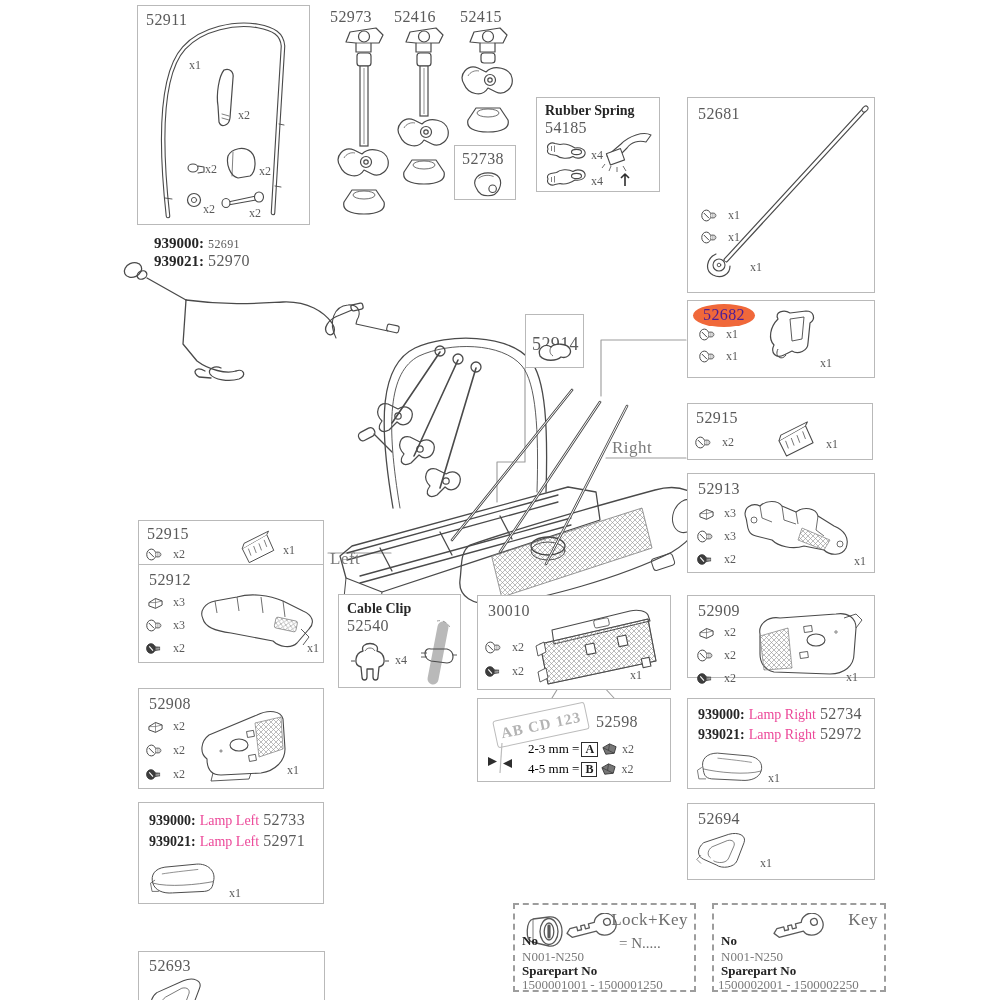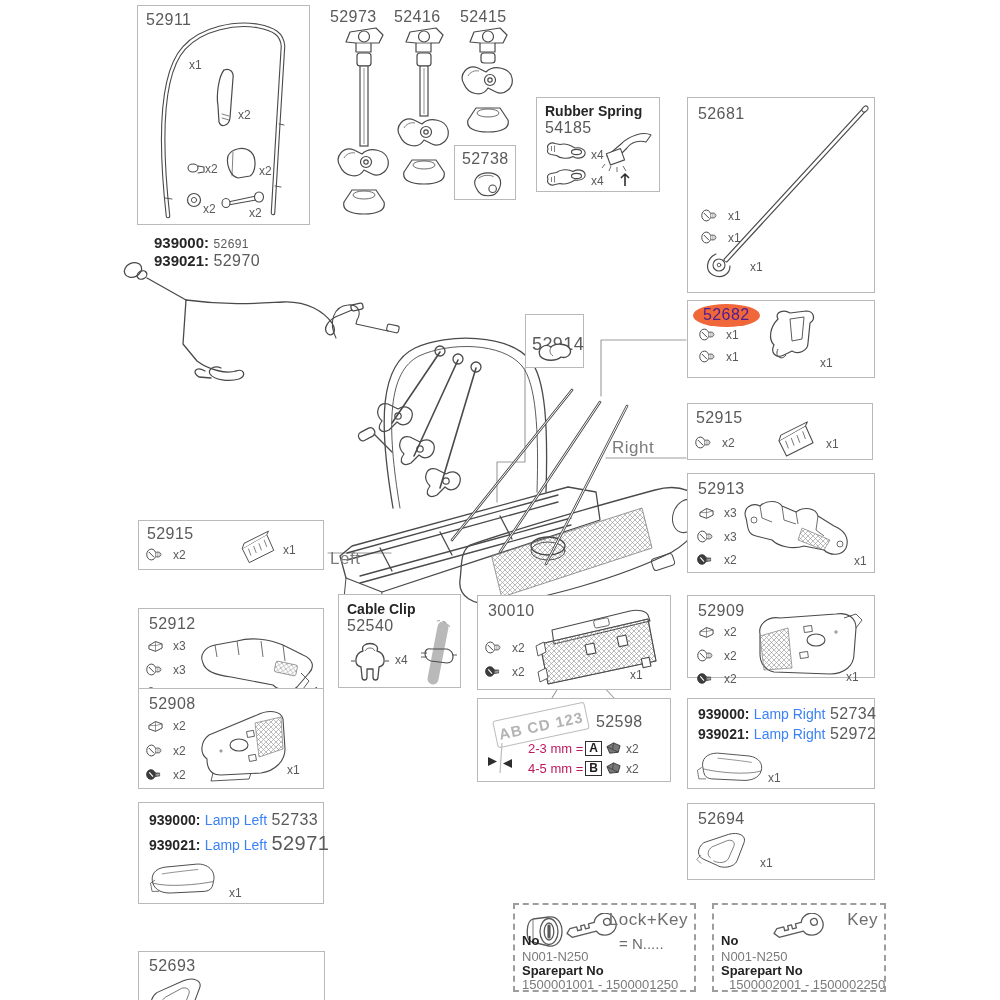--- a/index.html
+++ b/index.html
@@ -1,35 +1,35 @@
 <!DOCTYPE html>
 <html><head>
 <meta charset="utf-8">
 <style>
   html,body{margin:0;padding:0;background:#fff}
   .stage{position:relative;width:1000px;height:1000px;background:#fff;overflow:hidden;
-         font-family:Liberation Sans, sans-serif;color:#565656}
+         font-family:Liberation Serif, serif;color:#565656}
   .abs{position:absolute}
   .pbox{position:absolute;border:1.4px solid #b9b9b9;background:#fff;box-sizing:border-box}
   .dash{border:2px dashed #9d9d9d}
   .num{font-size:16px;color:#5a5a5a;letter-spacing:.4px;white-space:nowrap}
   .qty{font-size:12px;color:#5a5a5a;margin-left:7px;white-space:nowrap}
   .qtyabs{position:absolute;font-size:12px;color:#5a5a5a;white-space:nowrap}
   .row{position:absolute;display:flex;align-items:center}
   .b{font-weight:bold;color:#262626}
-  .sub{color:#3b82f6}
+  .sub{color:#ec4899}
   .hl{display:inline-block;background:#f0683a;border-radius:50%;padding:2px 10px 3px 10px}
   .hl .num{color:#4c1d95}
   .sideword{font-size:17px;color:#7b7b7b;letter-spacing:.5px}
   .kt{font-size:17px;color:#6e6e6e;letter-spacing:.5px}
   .kline{font-size:13px;color:#7a7a7a;white-space:nowrap}
   .kline.b{color:#232323}
   .letterbox{display:inline-block;border:1.6px solid #2e2e2e;color:#1d1d1d;font-weight:bold;
              font-size:12px;line-height:13px;padding:0 3px;margin:0 2px;background:#fff}
-  .mmlabel{font-size:13px;color:#be185d;white-space:nowrap}
+  .mmlabel{font-size:13px;color:#000000;white-space:nowrap}
   .plate-text{font-size:15px;font-weight:bold;color:#b3b3b3;letter-spacing:1px;white-space:nowrap}
   svg{display:block;overflow:visible}
 </style>
 </head>
 <body>
 
 <div class="stage">
 
 <svg width="0" height="0" style="position:absolute">
  <defs>
@@ -409,21 +409,21 @@
     <span class="qty">x2</span>
   </div>
   <svg class="abs" style="left:98px;top:8px" width="42" height="34" viewBox="0 0 48 38" fill="#fff" stroke="#4a4a4a" stroke-width="1.1" stroke-linejoin="round">
     <path d="M6,22 L34,6 L42,24 L14,38 Z"></path>
     <path d="M6,22 L8,16 L36,2 L34,6"></path>
     <path d="M13,22 L16,30 M19,19 L22,27 M25,16 L28,24 M31,12 L34,20" stroke-width="0.8" fill="none"></path>
   </svg>
   <span class="qtyabs" style="left:144px;top:22px">x1</span>
 </div>
 
-<div class="pbox" style="left:138px;top:608px;width:186px;height:99px">
+<div class="pbox" style="left:138px;top:564px;width:186px;height:99px">
   <span class="num abs" style="left:10px;top:6px">52912</span>
   <div class="row" style="left:6px;top:30px">
     <svg width="21" height="14">
           <use href="#s-nut"></use>
         </svg>
     <span class="qty">x3</span>
   </div>
   <div class="row" style="left:6px;top:53px">
     <svg width="21" height="15">
           <use href="#s-screw"></use>
@@ -479,21 +479,21 @@
 
 <div class="pbox" style="left:138px;top:802px;width:186px;height:102px">
   <div class="abs" style="left:10px;top:8px;white-space:nowrap">
     <span class="b" style="font-size:14px">939000:</span>
     <span class="sub" style="font-size:14px">Lamp Left</span>
     <span class="num" style="font-size:16px">52733</span>
   </div>
   <div class="abs" style="left:10px;top:29px;white-space:nowrap">
     <span class="b" style="font-size:14px">939021:</span>
     <span class="sub" style="font-size:14px">Lamp Left</span>
-    <span class="num" style="font-size:20px">52971</span>
+    <span class="num" style="font-size:16px">52971</span>
   </div>
   <svg class="abs" style="left:10px;top:50px" width="72" height="48" viewBox="0 0 95 52" fill="#fff" stroke="#4a4a4a" stroke-width="1.3" stroke-linejoin="round">
     <path d="M10,32 C6,18 18,8 32,9 L74,13 C88,15 93,24 90,34 C87,44 76,48 64,47 L22,45 C12,44 11,38 10,32 Z" transform="scale(-1,1) translate(-95,0)"></path>
     <path d="M10,32 C30,36 70,40 90,34" stroke-width="0.9" fill="none" transform="scale(-1,1) translate(-95,0)"></path>
     <path d="M30,16 C48,18 66,20 78,22" stroke-width="0.8" fill="none" transform="scale(-1,1) translate(-95,0)"></path>
     <path d="M8,30 L2,34 L4,45 L13,45" stroke-width="1" fill="none"></path>
   </svg>
   <span class="qtyabs" style="left:90px;top:83px">x1</span>
 </div>
 
@@ -615,16 +615,16 @@
 </div>
 
 <div class="pbox dash" style="left:712px;top:903px;width:174px;height:89px">
   <svg class="abs" style="left:58px;top:8px" width="56" height="34">
         <use href="#s-key"></use>
       </svg>
   <span class="kt abs" style="right:6px;top:5px">Key</span>
   <span class="kline b abs" style="left:7px;top:28px">No</span>
   <span class="kline abs" style="left:7px;top:44px">N001-N250</span>
   <span class="kline b abs" style="left:7px;top:58px">Sparepart No</span>
-  <span class="kline abs" style="left:15px;top:72px">1500002001 - 1500002250</span>
+  <span class="kline abs" style="left:4px;top:72px">1500002001 - 1500002250</span>
 </div>
 
 </div>
 
 </body></html>

